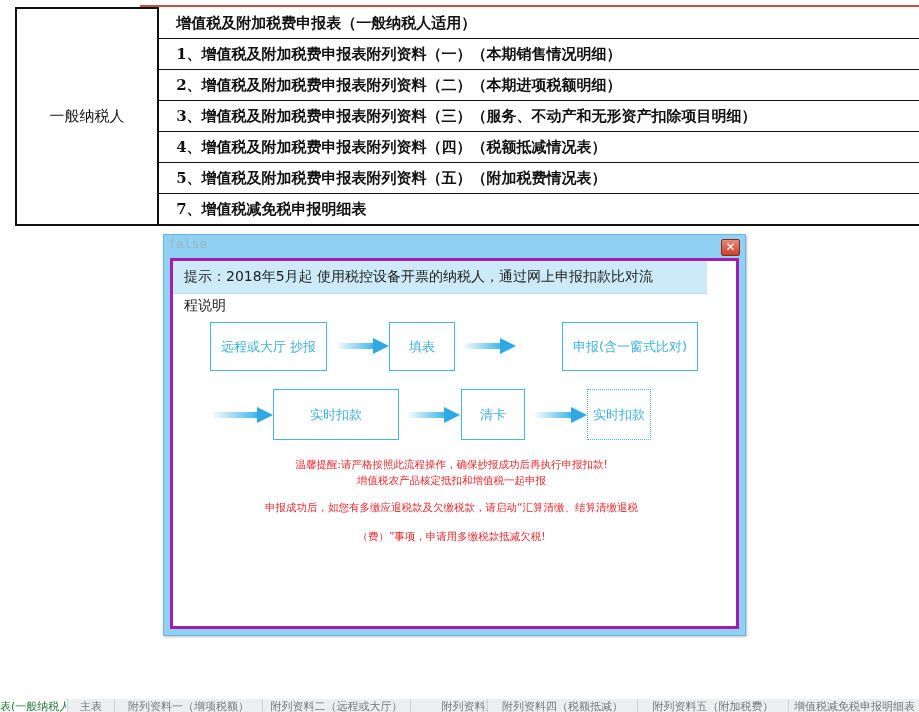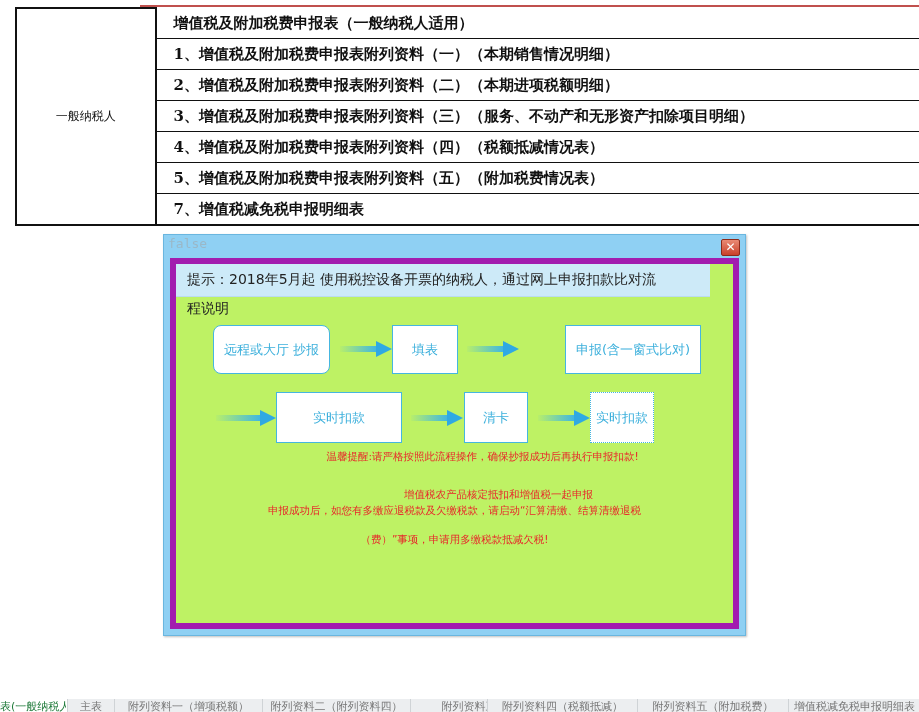--- a/index.html
+++ b/index.html
@@ -17,21 +17,21 @@
     font-family: "DejaVu Serif", "Liberation Serif", serif;
   }
   table.form-table td {
     border:1px solid #111;
     height:30px;
     padding:0 17px;
     font-size:15px; font-weight:bold; color:#111;
     white-space:nowrap;
   }
   table.form-table td.category {
-    width:115px; text-align:center; font-weight:normal; font-size:12px;
+    width:115px; text-align:center; font-weight:normal; font-size:15px;
     border:2px solid #111;
     margin-left:45px;
   }
   table.form-table td.item { width:767px; border-right:none; }
   table.form-table tr:last-child td.item { border-bottom:2px solid #111; }
   table.form-table tr:first-child td.item { border-top:none; }
 
   
   .dialog {
     position:absolute; left:163px; top:234px; width:581px; height:400px;
@@ -46,22 +46,22 @@
   }
   .close-btn {
     position:absolute; right:5px; top:4px; width:17px; height:15px;
     background:linear-gradient(#e98a74, #c9412a);
     border:1px solid #8c2a1a; border-radius:2px;
     color:#fff; font-family:"DejaVu Sans", sans-serif; font-size:12px; font-weight:bold;
     line-height:15px; text-align:center; cursor:pointer;
   }
   .dialog-body {
     position:absolute; left:6px; top:23px; right:6px; bottom:6px;
-    background:#bef264;
-    border:6px solid #a21caf;
+    background:#ffffff;
+    border:3px solid #a21caf;
   }
   .hint-banner {
     position:absolute; left:0; top:0; width:534px; height:32px;
     background:#cdeaf8;
     border-bottom:1px solid #bcdcee;
   }
   .hint-line1, .hint-line2 {
     position:absolute; left:11px;
     font-family:"DejaVu Sans", "Liberation Sans", sans-serif;
     font-size:14px; color:#222;
@@ -141,21 +141,21 @@
 <div class="dialog">
   <div class="dialog-title">false</div>
   <div class="close-btn">
     <span>✕</span>
   </div>
   <div class="dialog-body">
     <div class="hint-banner"></div>
     <div class="hint-line1">提示：2018年5月起 使用税控设备开票的纳税人，通过网上申报扣款比对流</div>
     <div class="hint-line2">程说明</div>
 
-    <div class="flow-box" style="left:37px; top:61px; width:115px; height:47px;border-radius:8px;">远程或大厅 抄报</div>
+    <div class="flow-box" style="left:37px; top:61px; width:115px; height:47px;">远程或大厅 抄报</div>
     <div class="arrow" style="left:164px; top:77px; width:52px;">
         <div class="shaft"></div>
         <div class="head"></div>
       </div>
     <div class="flow-box" style="left:216px; top:61px; width:64px; height:47px;">填表</div>
     <div class="arrow" style="left:291px; top:77px; width:52px;">
         <div class="shaft"></div>
         <div class="head"></div>
       </div>
     <div class="flow-box" style="left:342px; top:61px; width:134px; height:47px;margin-left:47px;">申报(含一窗式比对)</div>
@@ -169,29 +169,29 @@
         <div class="shaft"></div>
         <div class="head"></div>
       </div>
     <div class="flow-box" style="left:288px; top:128px; width:62px; height:49px;">清卡</div>
     <div class="arrow" style="left:362px; top:146px; width:52px;">
         <div class="shaft"></div>
         <div class="head"></div>
       </div>
     <div class="flow-box dotted" style="left:414px; top:128px; width:62px; height:49px;">实时扣款</div>
 
-    <div class="warn" style="top:186px;padding-left:28px;">温馨提醒:请严格按照此流程操作，确保抄报成功后再执行申报扣款!</div>
-    <div class="warn" style="top:224px;padding-left:44px;">增值税农产品核定抵扣和增值税一起申报</div>
+    <div class="warn" style="top:197px;">温馨提醒:请严格按照此流程操作，确保抄报成功后再执行申报扣款!</div>
+    <div class="warn" style="top:213px;">增值税农产品核定抵扣和增值税一起申报</div>
     <div class="warn" style="top:240px;">申报成功后，如您有多缴应退税款及欠缴税款，请启动“汇算清缴、结算清缴退税</div>
     <div class="warn" style="top:269px;">（费）”事项，申请用多缴税款抵减欠税!</div>
   </div>
 </div>
 
 <div class="sheet-tabs">
   <div class="sheet-tab active" style="left:0; width:66px;">表(一般纳税人</div>
   <div class="sheet-tab" style="left:67px; width:46px;">主表</div>
   <div class="sheet-tab" style="left:114px; width:147px;">附列资料一（增项税额）</div>
-  <div class="sheet-tab" style="left:262px; width:147px;">附列资料二（附列资料四）</div>
+  <div class="sheet-tab" style="left:262px; width:147px;">附列资料二（远程或大厅）</div>
   <div class="sheet-tab" style="left:410px; width:76px;padding-left:20px;">附列资料三</div>
   <div class="sheet-tab" style="left:487px; width:149px;">附列资料四（税额抵减）</div>
   <div class="sheet-tab" style="left:637px; width:150px;">附列资料五（附加税费）</div>
   <div class="sheet-tab" style="left:788px; width:131px;">增值税减免税申报明细表</div>
 </div>
 
 </body></html>

